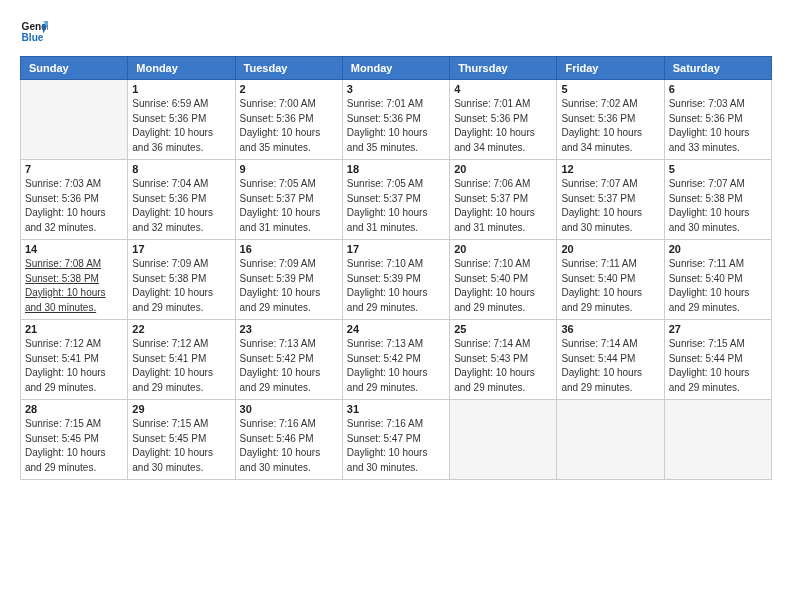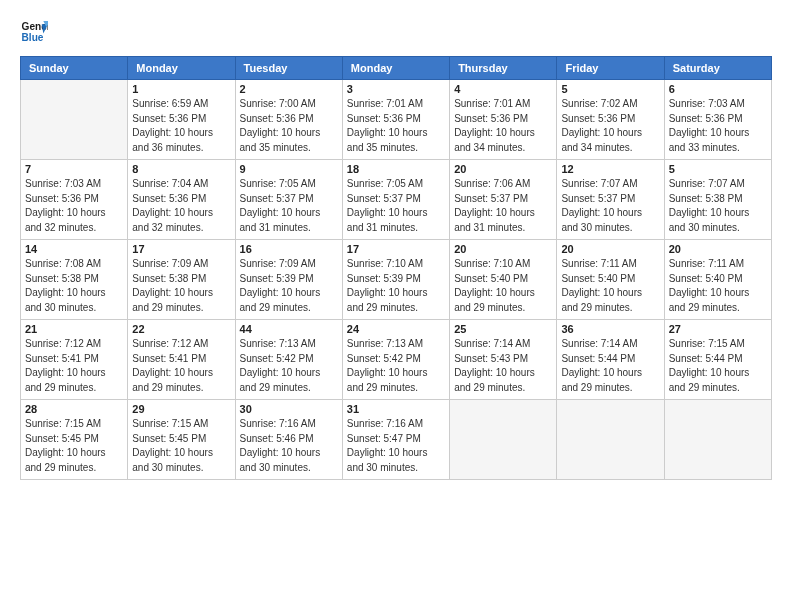--- a/index.html
+++ b/index.html
@@ -212,21 +212,21 @@
             <span class="day-num">5</span>
             <div class="day-info" style="white-space: pre-line;">Sunrise: 7:07 AM
 Sunset: 5:38 PM
 Daylight: 10 hours
 and 30 minutes.</div>
           </td>
         </tr>
         <tr>
           <td>
             <span class="day-num">14</span>
-            <div class="day-info" style="white-space: pre-line;">Sunrise: 7:08 AM
+            <div class="day-info" style="white-space: pre-line; text-decoration: underline;">Sunrise: 7:08 AM
 Sunset: 5:38 PM
 Daylight: 10 hours
 and 30 minutes.</div>
           </td>
           <td>
             <span class="day-num">17</span>
             <div class="day-info" style="white-space: pre-line;">Sunrise: 7:09 AM
 Sunset: 5:38 PM
 Daylight: 10 hours
 and 29 minutes.</div>
@@ -276,21 +276,21 @@
 and 29 minutes.</div>
           </td>
           <td>
             <span class="day-num">22</span>
             <div class="day-info" style="white-space: pre-line;">Sunrise: 7:12 AM
 Sunset: 5:41 PM
 Daylight: 10 hours
 and 29 minutes.</div>
           </td>
           <td>
-            <span class="day-num">44</span>
+            <span class="day-num">23</span>
             <div class="day-info" style="white-space: pre-line;">Sunrise: 7:13 AM
 Sunset: 5:42 PM
 Daylight: 10 hours
 and 29 minutes.</div>
           </td>
           <td>
             <span class="day-num">24</span>
             <div class="day-info" style="white-space: pre-line;">Sunrise: 7:13 AM
 Sunset: 5:42 PM
 Daylight: 10 hours

